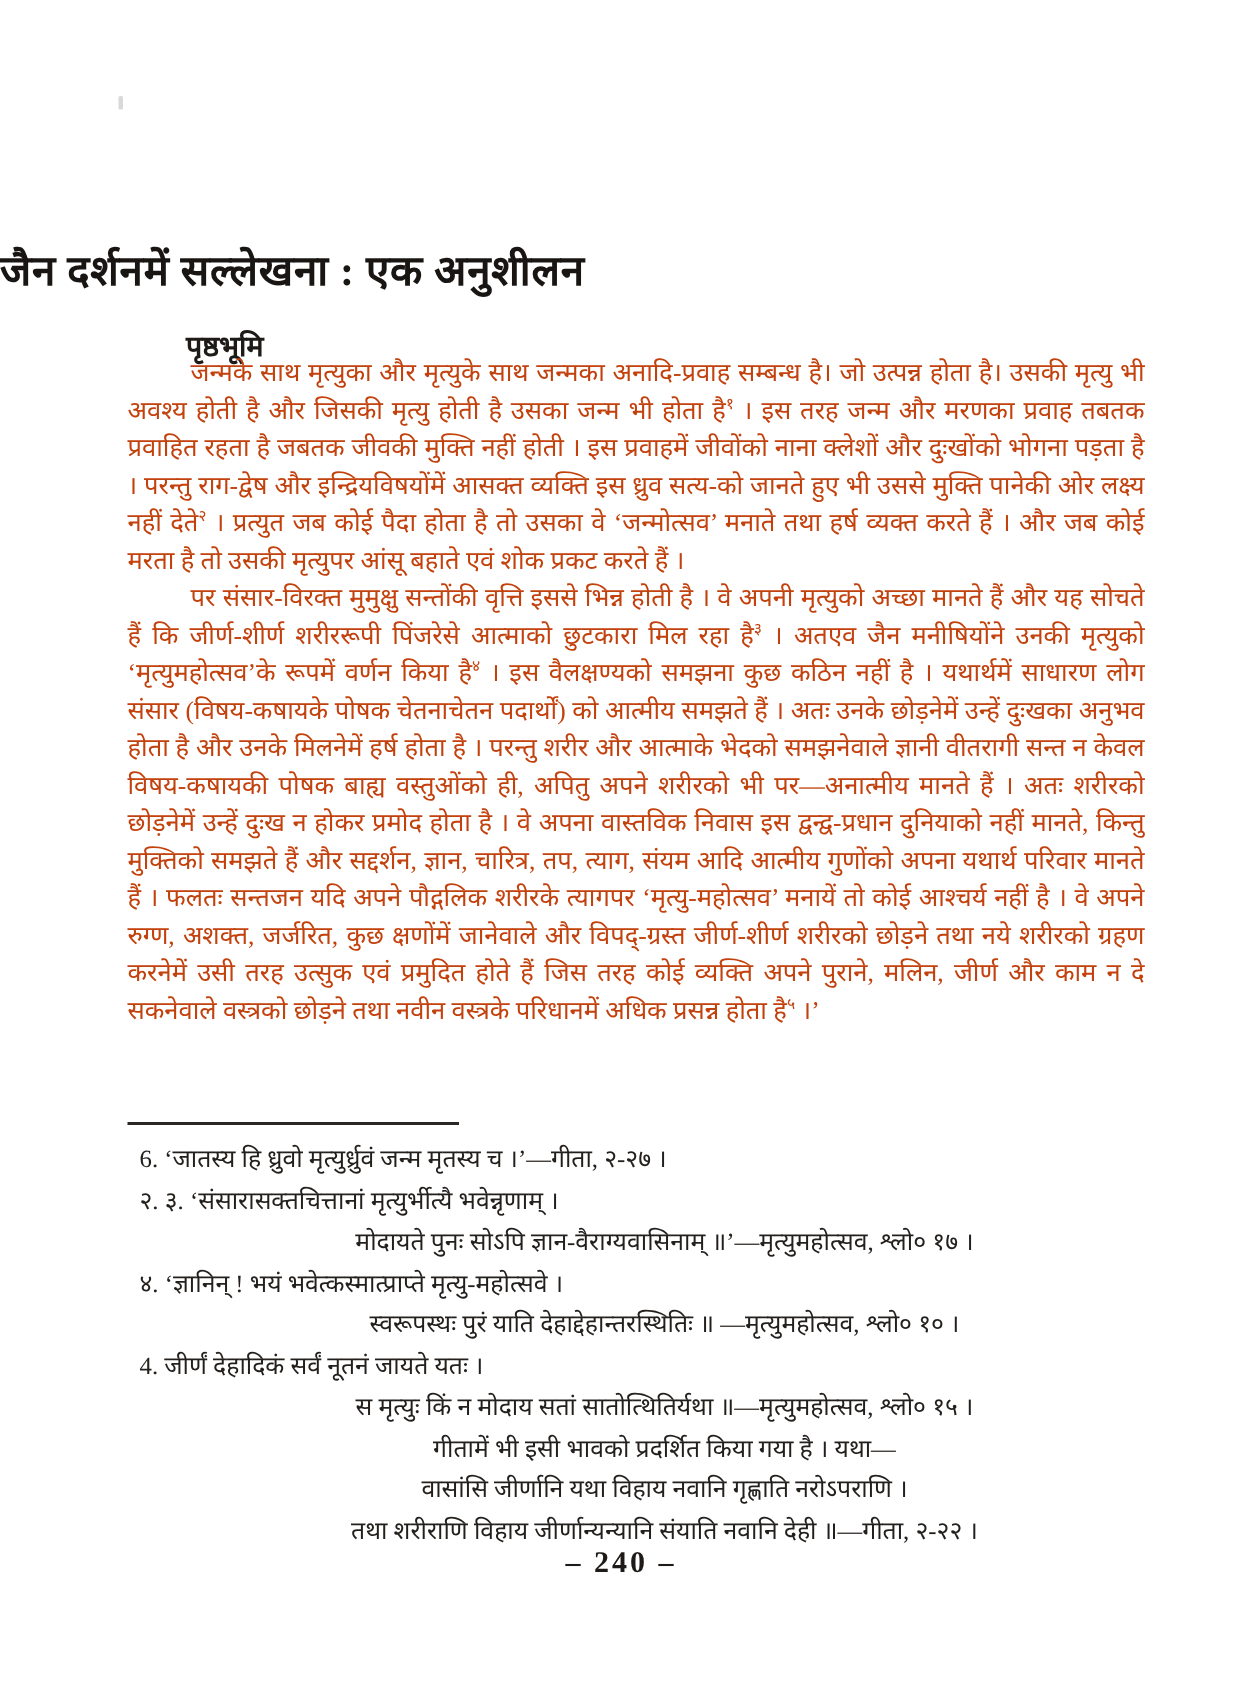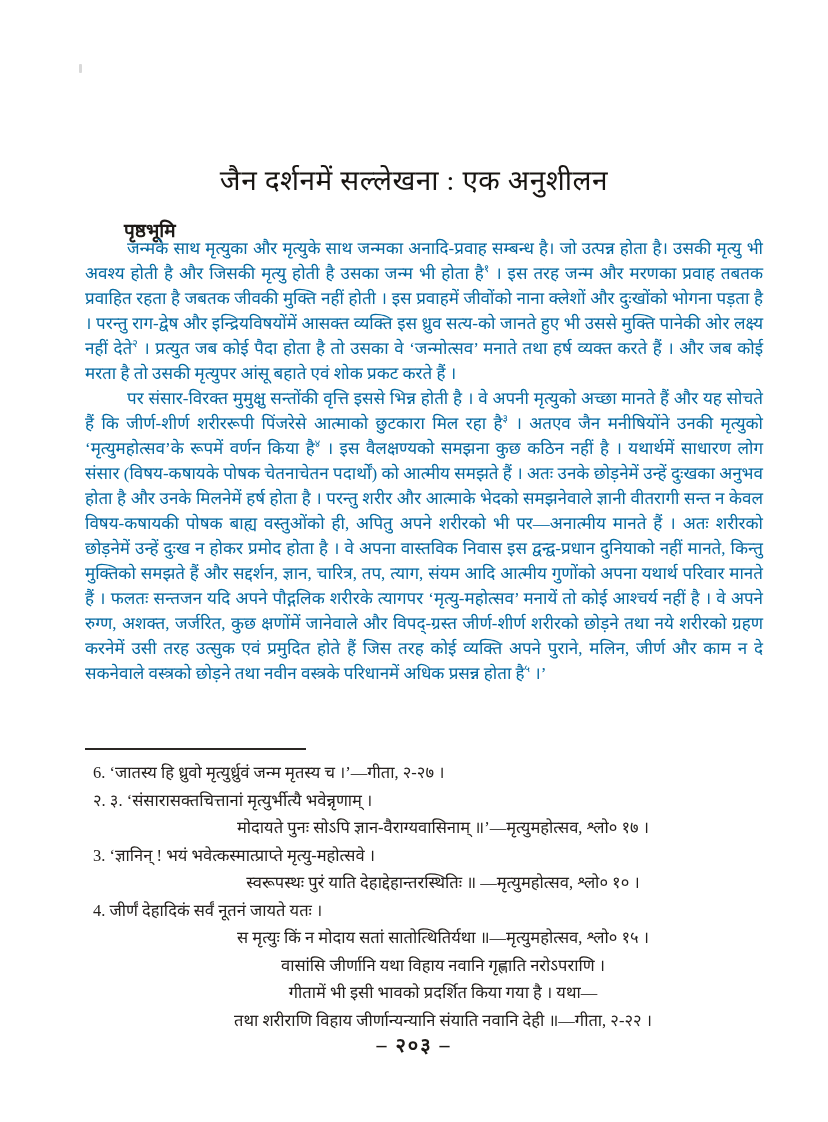--- a/index.html
+++ b/index.html
@@ -16,37 +16,36 @@
     color: #211e1b;
     overflow: hidden;
   }
   .scan-artifact {
     position: absolute; left: 79px; top: 64px;
     width: 3px; height: 9px;
     background: #d9d9d9; border-radius: 1px;
   }
   .title {
     position: absolute; top: 141px; left: 0; right: 0;
-    text-align: center;
-    font-size: 28px; font-weight: 400;
+    font-size: 28px; font-weight: 700;
     letter-spacing: 0.5px;
     color: #181512;
   }
   .section-heading {
     position: absolute; top: 201px; left: 85px;
     font-size: 19px; font-weight: 700;
     color: #1d1a17;
     margin-left: 39px;
   }
   .body-text {
     position: absolute; top: 236px; left: 85px;
     width: 678px;
     font-size: 17px; line-height: 25px;
     text-align: justify;
-    color: #0369a1;
+    color: #c2410c;
   }
   .body-text p { margin: 0; text-indent: 42px; }
   .body-text sup {
     font-size: 10.5px; line-height: 0; vertical-align: super;
   }
   .footnote-separator {
     position: absolute; top: 748px; left: 85px;
     width: 221px; height: 0;
     border-top: 2px solid #2a2724;
   }
@@ -91,30 +90,30 @@
     <p>जन्मके साथ मृत्युका और मृत्युके साथ जन्मका अनादि-प्रवाह सम्बन्ध है। जो उत्पन्न होता है। उसकी मृत्यु भी अवश्य होती है और जिसकी मृत्यु होती है उसका जन्म भी होता है<sup>१</sup> । इस तरह जन्म और मरणका प्रवाह तबतक प्रवाहित रहता है जबतक जीवकी मुक्ति नहीं होती । इस प्रवाहमें जीवोंको नाना क्लेशों और दुःखोंको भोगना पड़ता है । परन्तु राग-द्वेष और इन्द्रियविषयोंमें आसक्त व्यक्ति इस ध्रुव सत्य-को जानते हुए भी उससे मुक्ति पानेकी ओर लक्ष्य नहीं देते<sup>२</sup> । प्रत्युत जब कोई पैदा होता है तो उसका वे ‘जन्मोत्सव’ मनाते तथा हर्ष व्यक्त करते हैं । और जब कोई मरता है तो उसकी मृत्युपर आंसू बहाते एवं शोक प्रकट करते हैं ।</p>
     <p>पर संसार-विरक्त मुमुक्षु सन्तोंकी वृत्ति इससे भिन्न होती है । वे अपनी मृत्युको अच्छा मानते हैं और यह सोचते हैं कि जीर्ण-शीर्ण शरीररूपी पिंजरेसे आत्माको छुटकारा मिल रहा है<sup>३</sup> । अतएव जैन मनीषियोंने उनकी मृत्युको ‘मृत्युमहोत्सव’के रूपमें वर्णन किया है<sup>४</sup> । इस वैलक्षण्यको समझना कुछ कठिन नहीं है । यथार्थमें साधारण लोग संसार (विषय-कषायके पोषक चेतनाचेतन पदार्थों) को आत्मीय समझते हैं । अतः उनके छोड़नेमें उन्हें दुःखका अनुभव होता है और उनके मिलनेमें हर्ष होता है । परन्तु शरीर और आत्माके भेदको समझनेवाले ज्ञानी वीतरागी सन्त न केवल विषय-कषायकी पोषक बाह्य वस्तुओंको ही, अपितु अपने शरीरको भी पर—अनात्मीय मानते हैं । अतः शरीरको छोड़नेमें उन्हें दुःख न होकर प्रमोद होता है । वे अपना वास्तविक निवास इस द्वन्द्व-प्रधान दुनियाको नहीं मानते, किन्तु मुक्तिको समझते हैं और सद्दर्शन, ज्ञान, चारित्र, तप, त्याग, संयम आदि आत्मीय गुणोंको अपना यथार्थ परिवार मानते हैं । फलतः सन्तजन यदि अपने पौद्गलिक शरीरके त्यागपर ‘मृत्यु-महोत्सव’ मनायें तो कोई आश्चर्य नहीं है । वे अपने रुग्ण, अशक्त, जर्जरित, कुछ क्षणोंमें जानेवाले और विपद्-ग्रस्त जीर्ण-शीर्ण शरीरको छोड़ने तथा नये शरीरको ग्रहण करनेमें उसी तरह उत्सुक एवं प्रमुदित होते हैं जिस तरह कोई व्यक्ति अपने पुराने, मलिन, जीर्ण और काम न दे सकनेवाले वस्त्रको छोड़ने तथा नवीन वस्त्रके परिधानमें अधिक प्रसन्न होता है<sup>५</sup> ।’</p>
   </div>
 
   <div class="footnote-separator"></div>
 
   <div class="footnotes">
       <div class="fn-line">6. ‘जातस्य हि ध्रुवो मृत्युर्ध्रुवं जन्म मृतस्य च ।’—गीता, २-२७ ।</div>
       <div class="fn-line">२. ३. ‘संसारासक्तचित्तानां मृत्युर्भीत्यै भवेन्नृणाम् ।</div>
       <div class="fn-line fn-cont">मोदायते पुनः सोऽपि ज्ञान-वैराग्यवासिनाम् ॥’—मृत्युमहोत्सव, श्लो० १७ ।</div>
-      <div class="fn-line">3. ‘ज्ञानिन् ! भयं भवेत्कस्मात्प्राप्ते मृत्यु-महोत्सवे ।</div>
+      <div class="fn-line">४. ‘ज्ञानिन् ! भयं भवेत्कस्मात्प्राप्ते मृत्यु-महोत्सवे ।</div>
       <div class="fn-line fn-cont">स्वरूपस्थः पुरं याति देहाद्देहान्तरस्थितिः ॥ —मृत्युमहोत्सव, श्लो० १० ।</div>
       <div class="fn-line">4. जीर्णं देहादिकं सर्वं नूतनं जायते यतः ।</div>
       <div class="fn-line fn-cont">स मृत्युः किं न मोदाय सतां सातोत्थितिर्यथा ॥—मृत्युमहोत्सव, श्लो० १५ ।</div>
+      <div class="fn-line fn-cont">गीतामें भी इसी भावको प्रदर्शित किया गया है । यथा—</div>
       <div class="fn-line fn-cont">वासांसि जीर्णानि यथा विहाय नवानि गृह्णाति नरोऽपराणि ।</div>
-      <div class="fn-line fn-cont">गीतामें भी इसी भावको प्रदर्शित किया गया है । यथा—</div>
       <div class="fn-line fn-cont">तथा शरीराणि विहाय जीर्णान्यन्यानि संयाति नवानि देही ॥—गीता, २-२२ ।</div>
     </div>
 
-  <div class="page-number">– २०३ –</div>
+  <div class="page-number">– 240 –</div>
 
   <div class="footer">
     <span class="footer-left">Jain Education International</span>
     <span class="footer-center">For Private &amp; Personal Use Only</span>
     <span class="footer-right">www.jainelibrary.org</span>
   </div>
 
 </div>
 
 </body></html>

